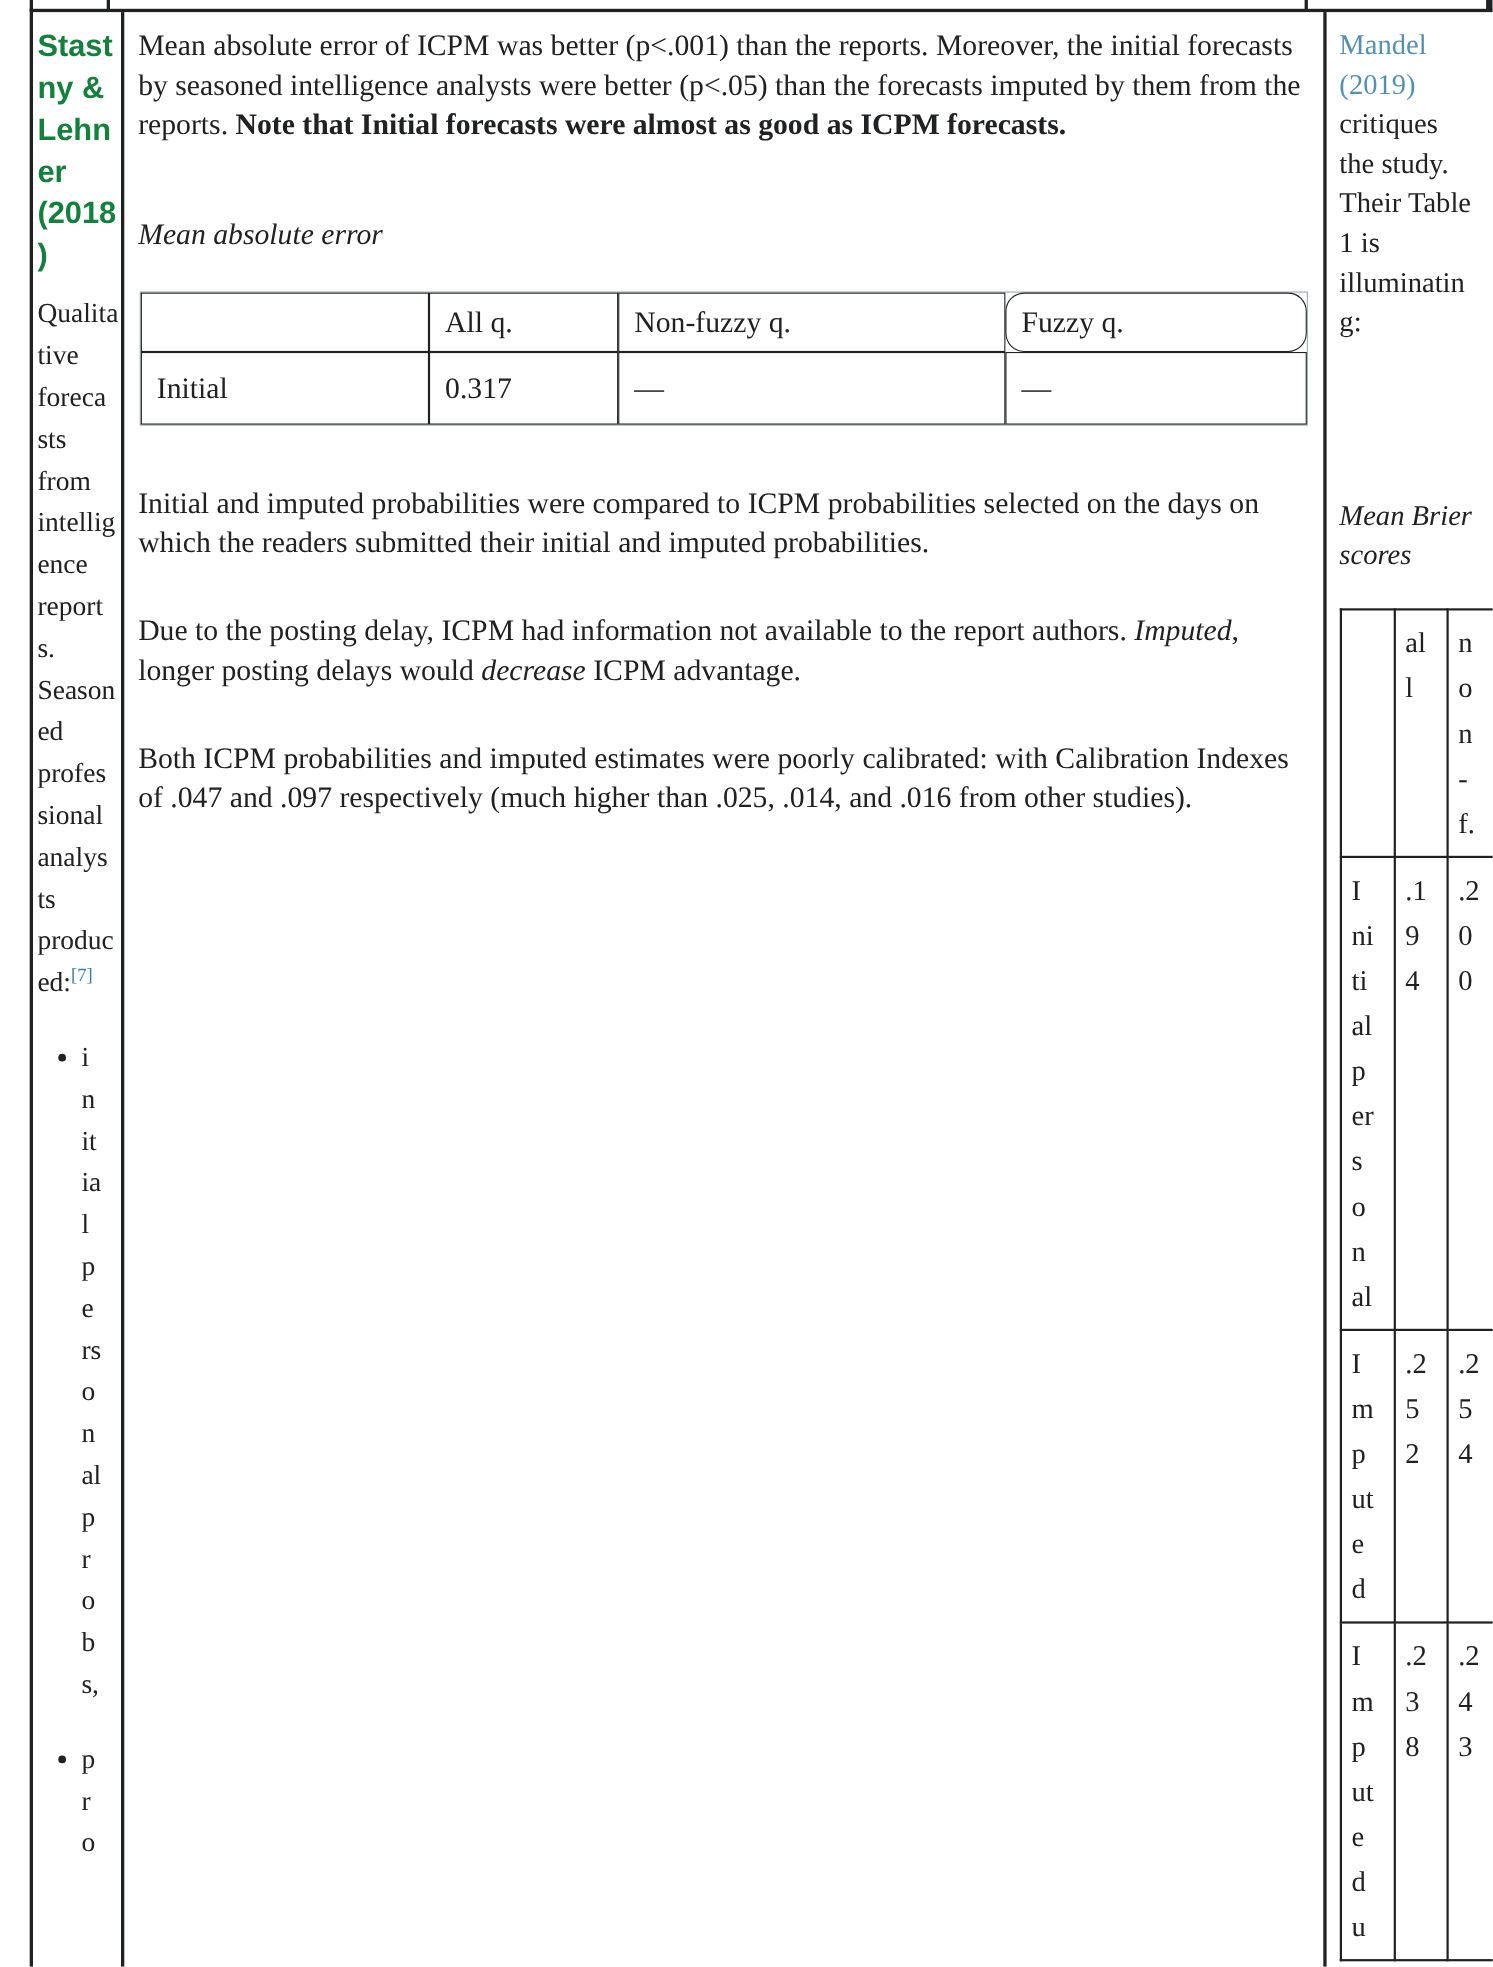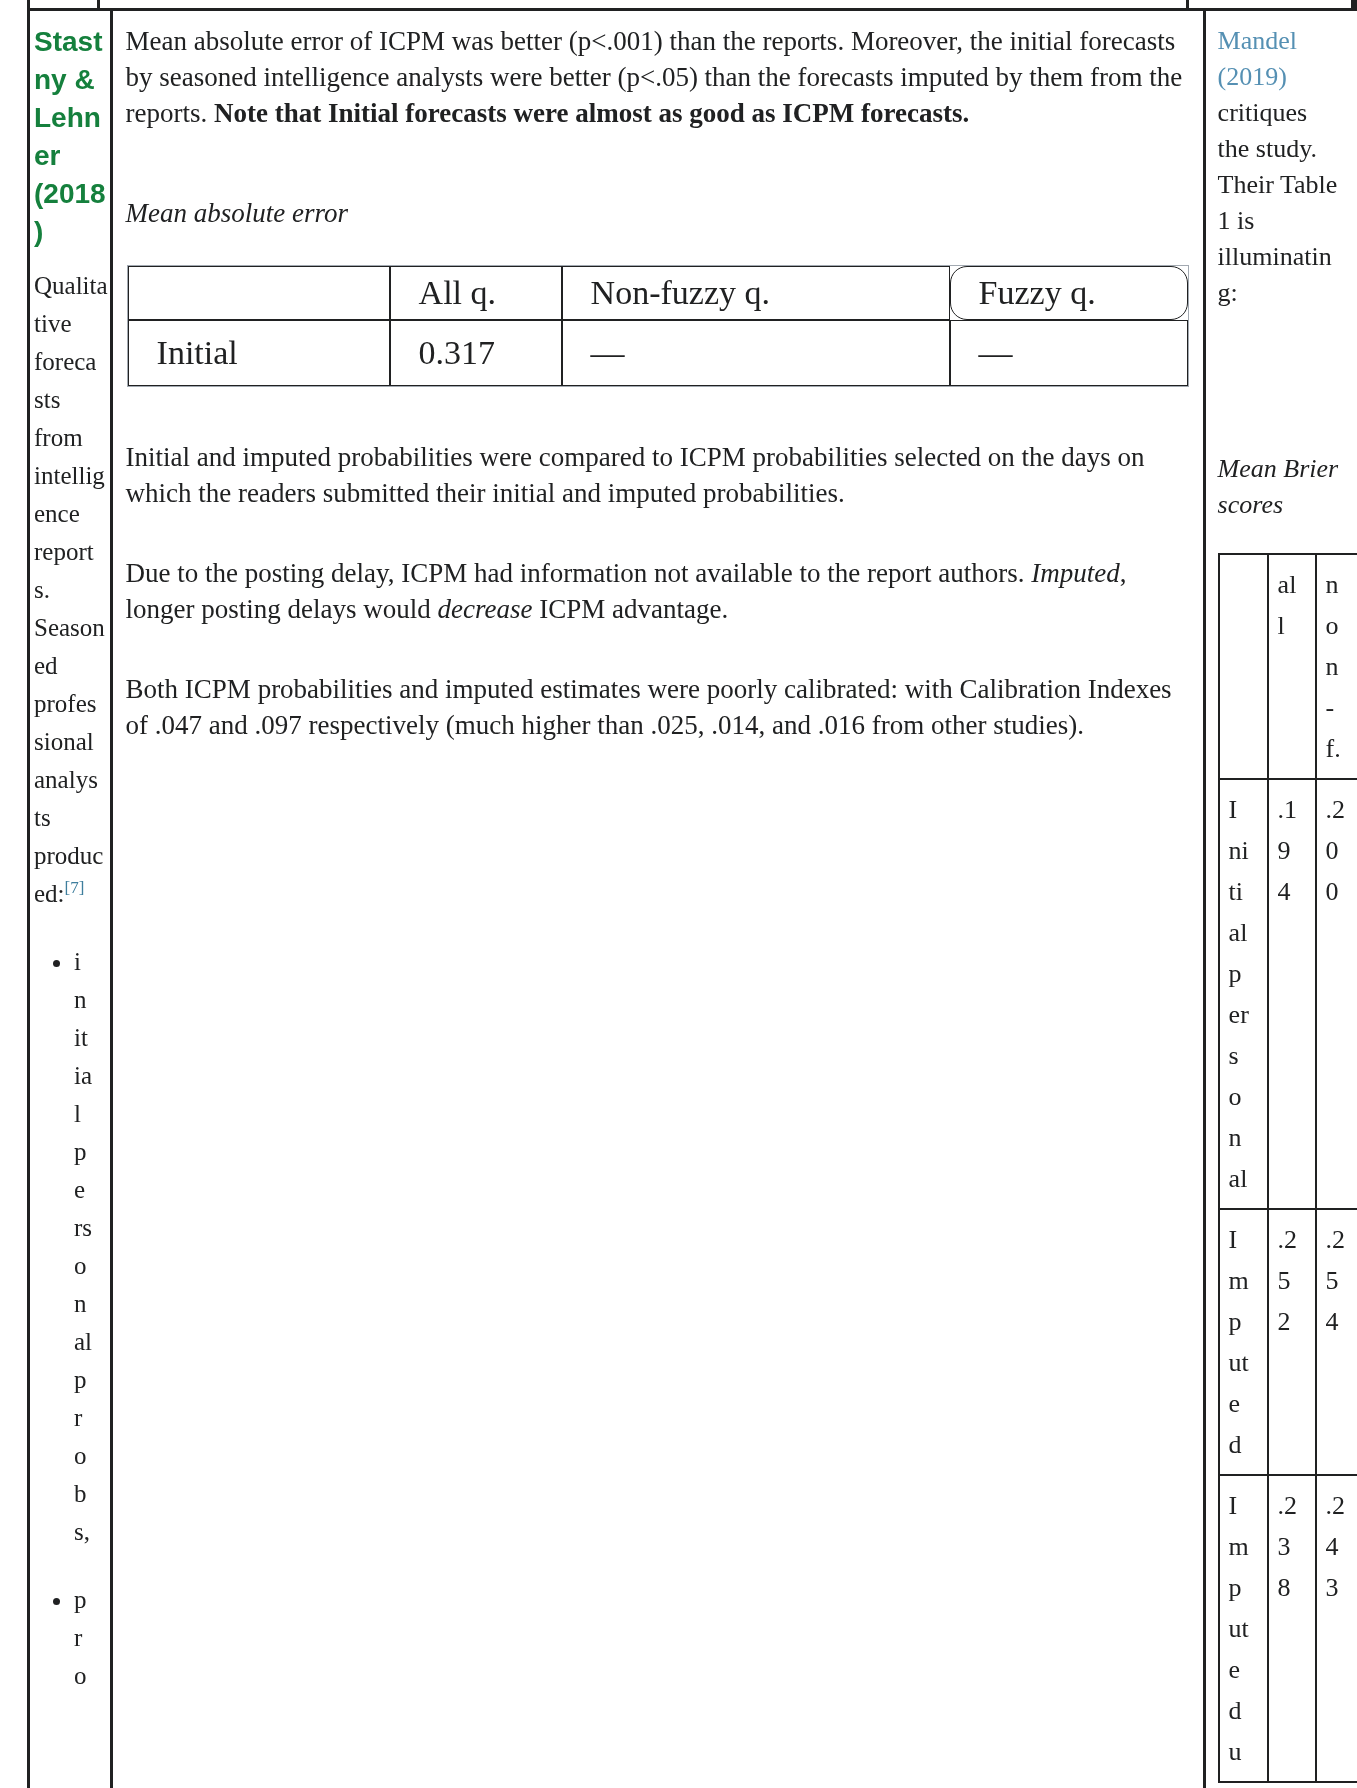--- a/index.html
+++ b/index.html
@@ -90,27 +90,27 @@
     border-spacing: 0;
     table-layout: fixed;
     width: 1062px;
     margin: 0 0 52px 1px;
   }
   table.mae th, table.mae td {
     border: 1px solid #202122;
     font-weight: normal;
     text-align: left;
     vertical-align: middle;
-    padding: 8px 28px;
-    font-size: 34px;
+    padding: 8px 14px;
+    font-size: 27px;
     line-height: 36px;
   }
   table.mae .c0 { width: 262px; }
   table.mae .c1 { width: 172px; }
-  table.mae .c2 { width: 388px; }
+  table.mae .c2 { width: 352px; }
   table.mae .c3 { width: auto; border-radius: 17px; }
   tr.row-initial td { height: 66px; margin-left: 32px; }
   td.dash-cell { vertical-align: top; }
 
   
   .col-right {
     flex: 1 1 auto;
     border-right: 6px solid #202122;
     padding: 12px 4px 0 12px;
     font-size: 26px;

